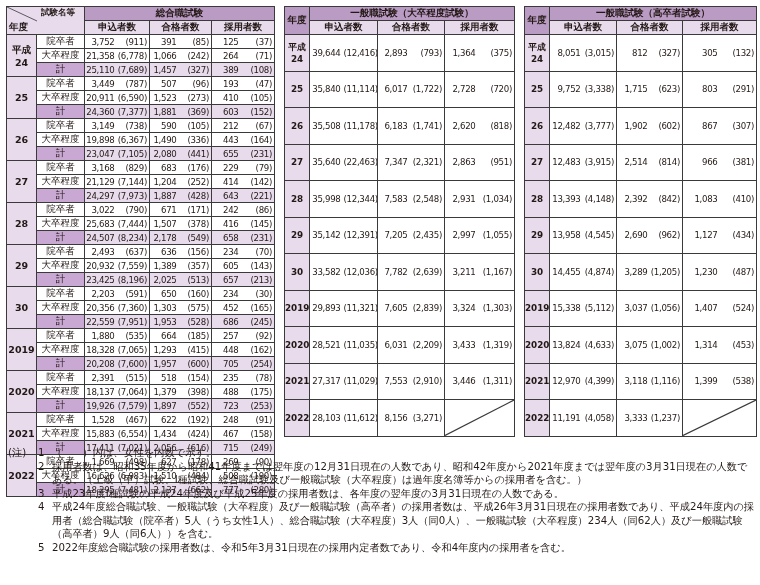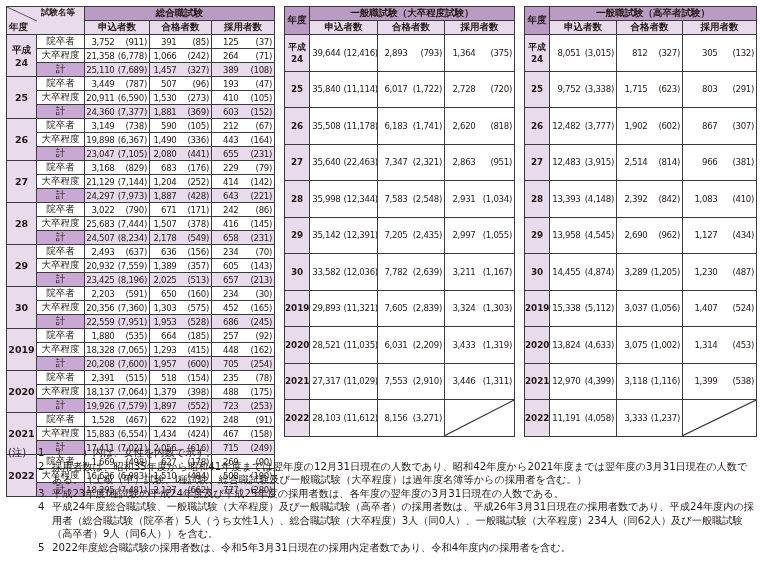--- a/index.html
+++ b/index.html
@@ -103,21 +103,21 @@
         <td class="par pcell">(787)</td>
         <td class="num ncell">507</td>
         <td class="par pcell">(96)</td>
         <td class="num ncell">193</td>
         <td class="par pcell">(47)</td>
       </tr>
       <tr style="height: 12.45px;">
         <td class="cat">大卒程度</td>
         <td class="num ncell">20,911</td>
         <td class="par pcell">(6,590)</td>
-        <td class="num ncell">1,530</td>
+        <td class="num ncell">1,523</td>
         <td class="par pcell">(273)</td>
         <td class="num ncell">410</td>
         <td class="par pcell">(105)</td>
       </tr>
       <tr style="height: 12.45px;">
         <td class="tot-lbl">計</td>
         <td class="num ncell tot">24,360</td>
         <td class="par pcell tot">(7,377)</td>
         <td class="num ncell tot">1,881</td>
         <td class="par pcell tot">(369)</td>

